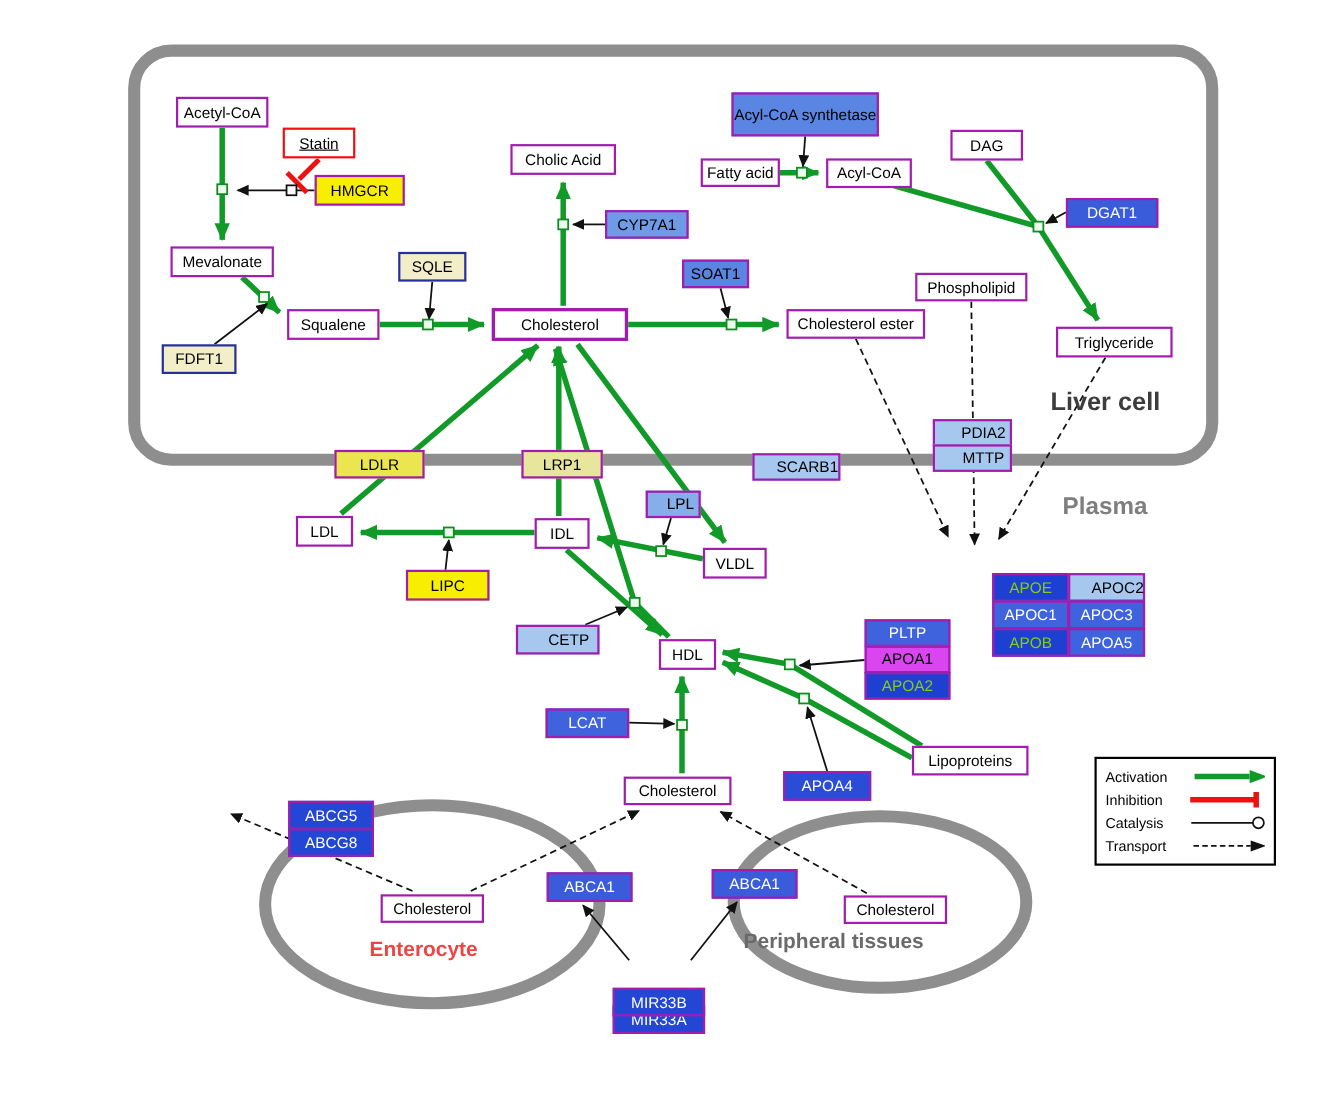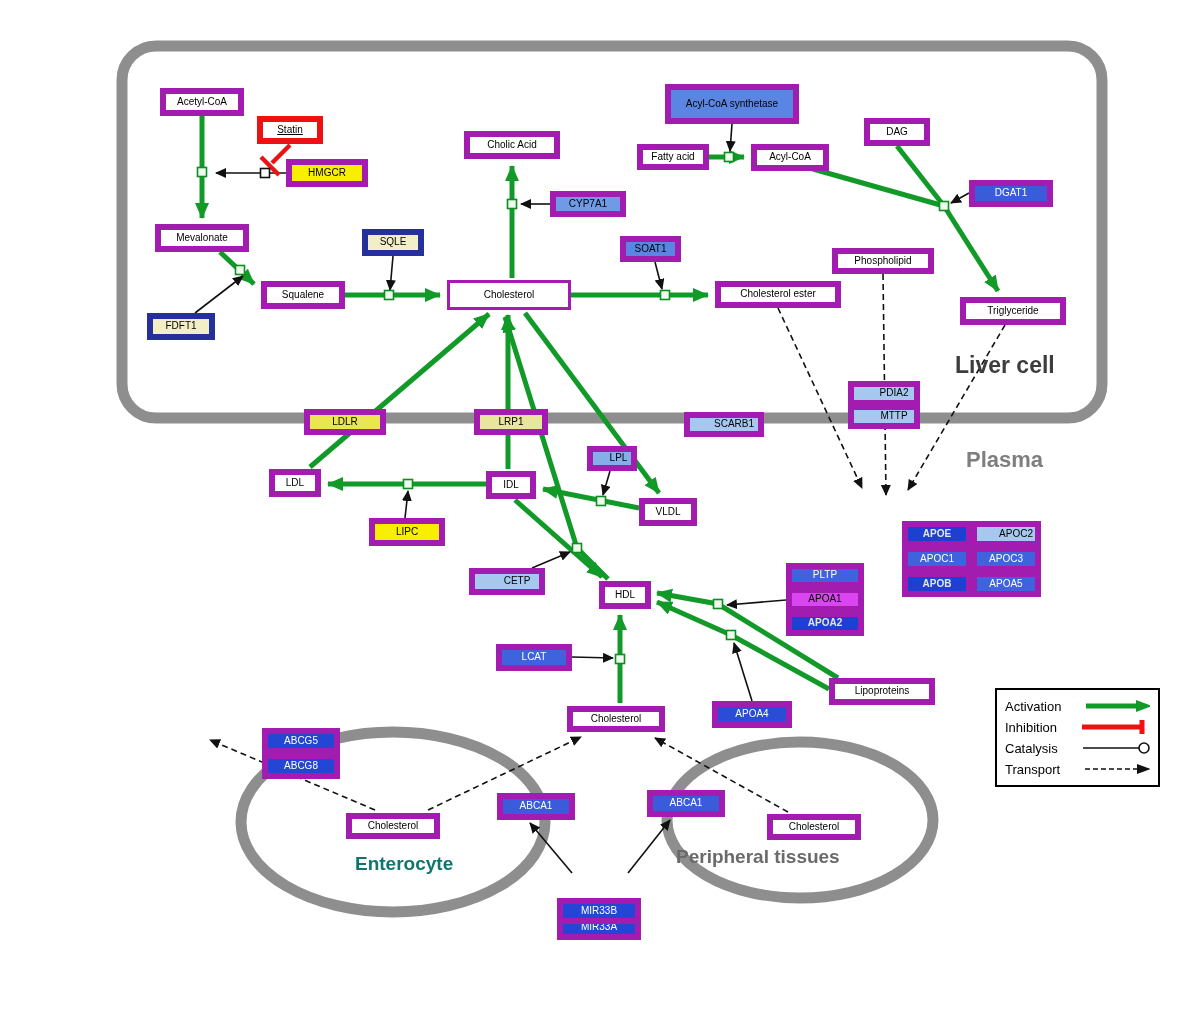--- a/index.html
+++ b/index.html
@@ -1,35 +1,35 @@
 <!DOCTYPE html>
 <html><head>
 <meta charset="utf-8">
 <style>
   html,body{margin:0;padding:0;background:#fff;}
   #stage{position:relative;width:1200px;height:1013px;background:#fff;overflow:hidden;
          font-family:"Liberation Sans",sans-serif;}
   #edges{position:absolute;left:0;top:0;z-index:1;}
   .node{position:absolute;z-index:2;display:flex;align-items:center;justify-content:center;
-        box-sizing:border-box;background:#fff;border:6px solid #a21caf;color:#000;
-        font-size:10px;line-height:1.05;text-align:center;}
+        box-sizing:border-box;background:#fff;border:2px solid #a21caf;color:#000;
+        font-size:14px;line-height:1.05;text-align:center;}
   .thick{border-width:3px;}
   .statin{border-color:#ee1111;text-decoration:underline;}
   .y1{background:#f8ee00;}
   .y2{background:#ebe550;}
   .y3{background:#f2efc8;border-color:#26309c;}
   .y4{background:#e8e59d;}
   .b1{background:#a6c8ef;padding-left:20px;}
   .b2{background:#86aee9;padding-left:13px;}
   .b3{background:#6f9ae6;}
   .b4{background:#5b85e2;}
   .b5{background:#3f63dc;color:#fff;}
   .b6{background:#3a5cda;color:#fff;}
   .b7{background:#2a4cd6;color:#fff;}
-  .b8{background:#1d40d2;color:#e5e5e5;font-weight:bold;}
+  .b8{background:#1d40d2;color:#84cc16;}
   .b9{background:#2446d4;color:#fff;}
   .b10{background:#d946ef;}
   .clabel{position:absolute;z-index:2;font-weight:bold;}
   .legend{position:absolute;z-index:2;background:#fff;border:2.5px solid #000;
           display:flex;flex-direction:column;justify-content:space-evenly;
           padding:3px 8px;box-sizing:border-box;font-size:13px;color:#000;}
   .lrow{display:flex;justify-content:flex-start;align-items:center;gap:23px;}
 </style>
 </head>
 <body>
@@ -176,21 +176,21 @@
   <div class="node b9" style="left:262px;top:753px;width:78px;height:26px">ABCG8</div>
   <div class="node" style="left:346px;top:813px;width:94px;height:26px">Cholesterol</div>
   <div class="node b6" style="left:497px;top:793px;width:78px;height:27px">ABCA1</div>
   <div class="node b6" style="left:647px;top:790px;width:78px;height:27px">ABCA1</div>
   <div class="node" style="left:767px;top:814px;width:94px;height:26px">Cholesterol</div>
   <div class="node b9" style="left:557px;top:914px;width:84px;height:26px">MIR33A</div>
   <div class="node b9" style="left:557px;top:898px;width:84px;height:26px">MIR33B</div>
 
   <div class="clabel" style="left:955px;top:352px;font-size:23px;color:#3d3d3d">Liver cell</div>
   <div class="clabel" style="left:966px;top:447px;font-size:22px;color:#7e7e7e">Plasma</div>
-  <div class="clabel" style="left:355px;top:853px;font-size:19px;color:#0f766e">Enterocyte</div>
+  <div class="clabel" style="left:336px;top:853px;font-size:19px;color:#ef4444">Enterocyte</div>
   <div class="clabel" style="left:676px;top:846px;font-size:19px;color:#6a6a6a">Peripheral tissues</div>
 
   <div class="legend" style="left:995px;top:688px;width:165px;height:99px">
     <div class="lrow">
       <span>Activation</span>
       <svg width="72" height="16">
         <line x1="2" y1="8" x2="52" y2="8" stroke="#129a28" stroke-width="5"></line>
         <path d="M52,2 L68,8 L52,14 Z" fill="#129a28"></path>
       </svg>
     </div>

